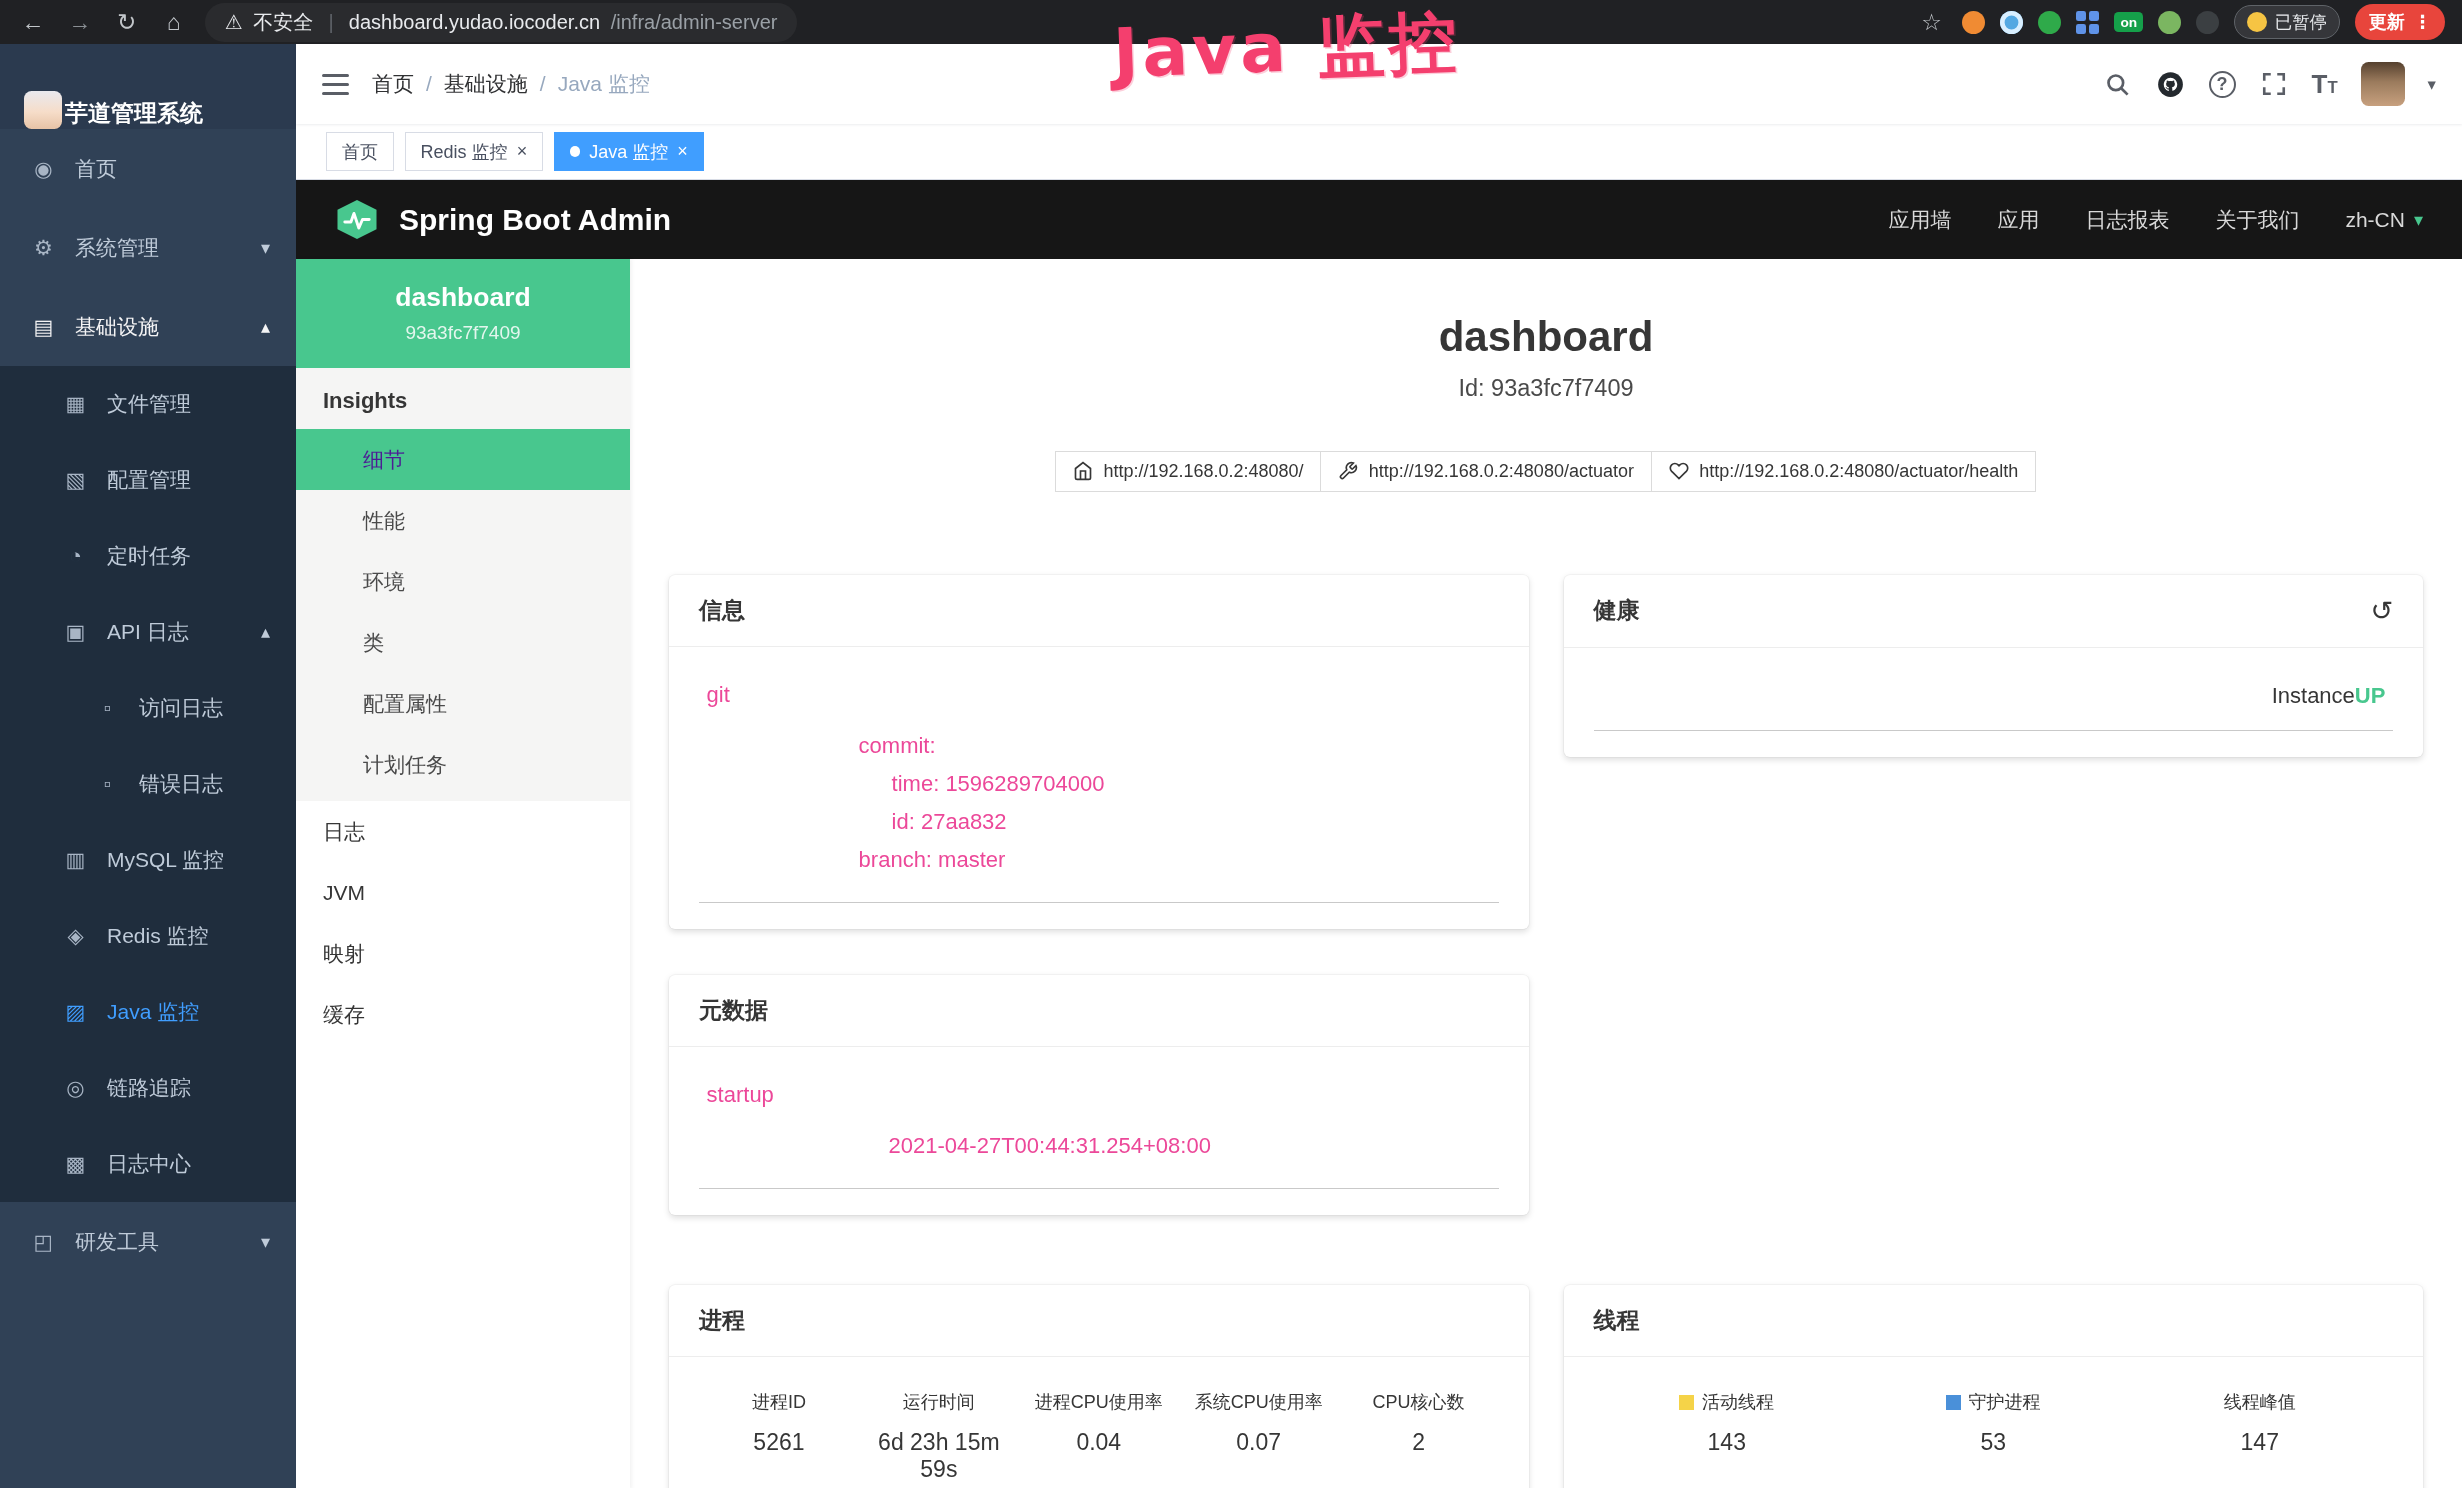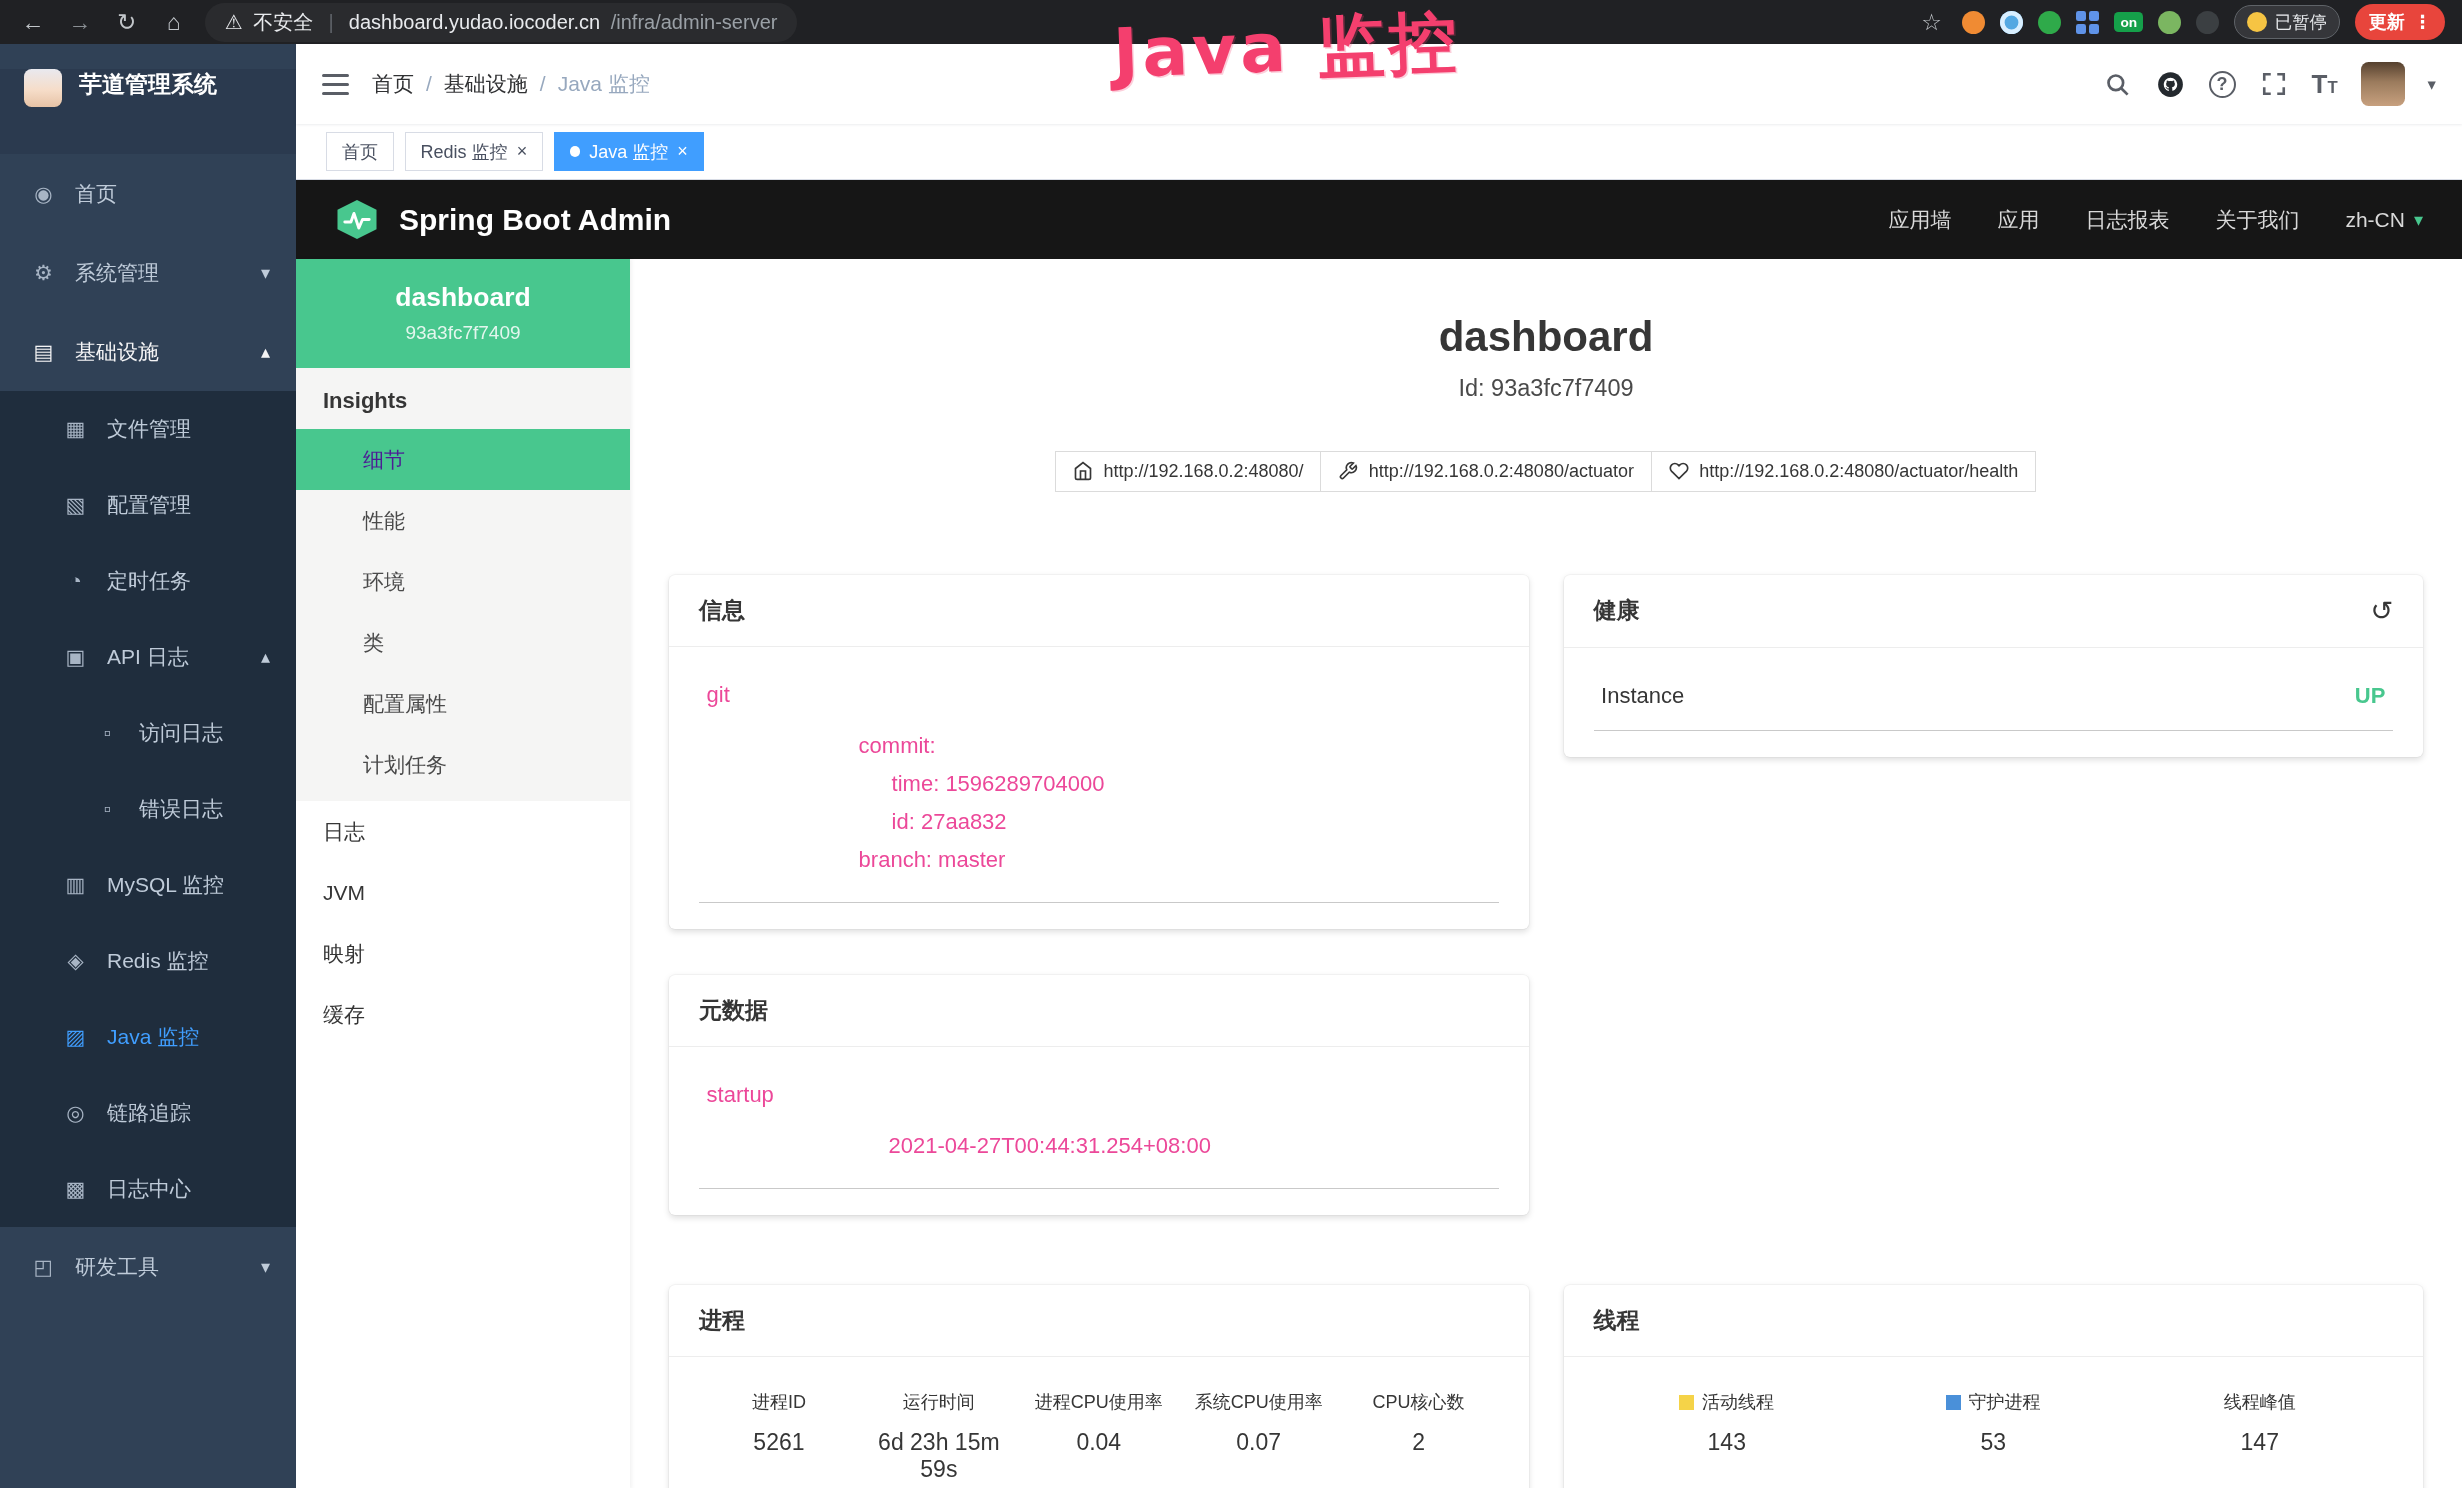--- a/index.html
+++ b/index.html
@@ -30,21 +30,21 @@
   .smiley { width:20px; height:20px; border-radius:50%; background:#f6c443; display:inline-block; }
   .update-btn { background:#e8453c; color:#fff; border-radius:18px; padding:6px 13.7px; font-size:18px; font-weight:700; display:flex; align-items:center; gap:9px; cursor:pointer; }
   .kebab { font-size:18px; }
 
   
   .annotation { position:absolute; left:1113px; top:3px; z-index:90; font-size:68px; font-weight:800; color:#f43f6e; transform:rotate(-2deg); letter-spacing:3.8px; font-family:"DejaVu Sans",sans-serif; text-shadow:1.5px 1.5px 0 rgba(244,63,110,.25); pointer-events:none; }
 
   
   .app { display:flex; height:1445px; }
   .sidebar { width:296px; background:#304156; color:#bfcbd9; flex-shrink:0; overflow:hidden; }
-  .logo-row { height:85px; display:flex; align-items:flex-start; gap:17px; padding:0 24px; background:#2b3a4f; cursor:pointer;margin-top:25px; }
+  .logo-row { height:85px; display:flex; align-items:flex-end; gap:3px; padding:0 24px; background:#2b3a4f; cursor:pointer; }
   .logo-avatar { width:38px; height:38px; border-radius:7.6px; background:linear-gradient(180deg,#e9e9ef 0%,#f6ddc9 55%,#e7c3a6 100%); flex-shrink:0; }
   .logo-title { color:#fff; font-weight:700; font-size:23px; white-space:nowrap; }
   .menu-item { height:79px; display:flex; align-items:center; gap:18px; padding:0 30px; font-size:21px; position:relative; cursor:pointer; white-space:nowrap; }
   .menu-item .mi { width:27px; font-size:21px; color:#a8b5c5; text-align:center; flex-shrink:0; }
   .chev { position:absolute; right:26px; font-size:18px; color:#bfcbd9; }
   .submenu { background:#1f2d3d; }
   .submenu .menu-item { height:76px; padding-left:62px; }
   .submenu .menu-item.nested { padding-left:94px; }
   .parent-open, .parent-open .mi, .parent-open .chev { color:#f4f4f5; }
   .mi-active, .mi-active .mi { color:#409eff !important; }
@@ -108,21 +108,21 @@
   .cards-row.second { margin-top:70px; }
   .ccol { flex:1; min-width:0; display:flex; flex-direction:column; gap:46px; }
   .card { background:#fff; border-radius:6px; box-shadow:0 2.3px 6.8px rgba(10,10,10,.13), 0 0 0 0.8px rgba(10,10,10,.04); }
   .card-h { display:flex; align-items:center; padding:20px 30px; font-size:23px; font-weight:700; color:#363636; border-bottom:0.8px solid #ededed; }
   .card-h .hicon { margin-left:auto; font-size:27px; font-weight:400; color:#363636; cursor:pointer; }
   .card-b { padding:23px 30px 26px; }
   .trow { display:flex; border-bottom:0.8px solid #c9c9c9; padding:12px 7.6px 23px; font-size:22px; color:#ec4899; }
   .tkey { width:152px; flex-shrink:0; }
   .tval { line-height:38px;margin-top:45px; }
   .tval .indent { padding-left:33px; }
-  .row-between { display:flex; justify-content:space-between; align-items:center; border-bottom:0.8px solid #c9c9c9; padding:12px 7.6px 21px; font-size:22px; }
+  .row-between { display:flex; justify-content:flex-end; align-items:center; border-bottom:0.8px solid #c9c9c9; padding:12px 7.6px 21px; font-size:22px; }
   .status-up { color:#48c78e; font-weight:700; }
   .meta-key { width:182px; flex-shrink:0; }
 
   .ptable { display:flex; border-bottom:0.8px solid #dbdbdb; padding:10.6px 0 21px; }
   .pcol { flex:1; text-align:center; }
   .pcol .plabel { font-size:18px; color:#363636; }
   .pcol .pvalue { font-size:23px; margin-top:15px; color:#363636; }
 
   .legend-row { display:flex; padding:10.6px 0 0; }
   .lcol { flex:1; text-align:center; }

